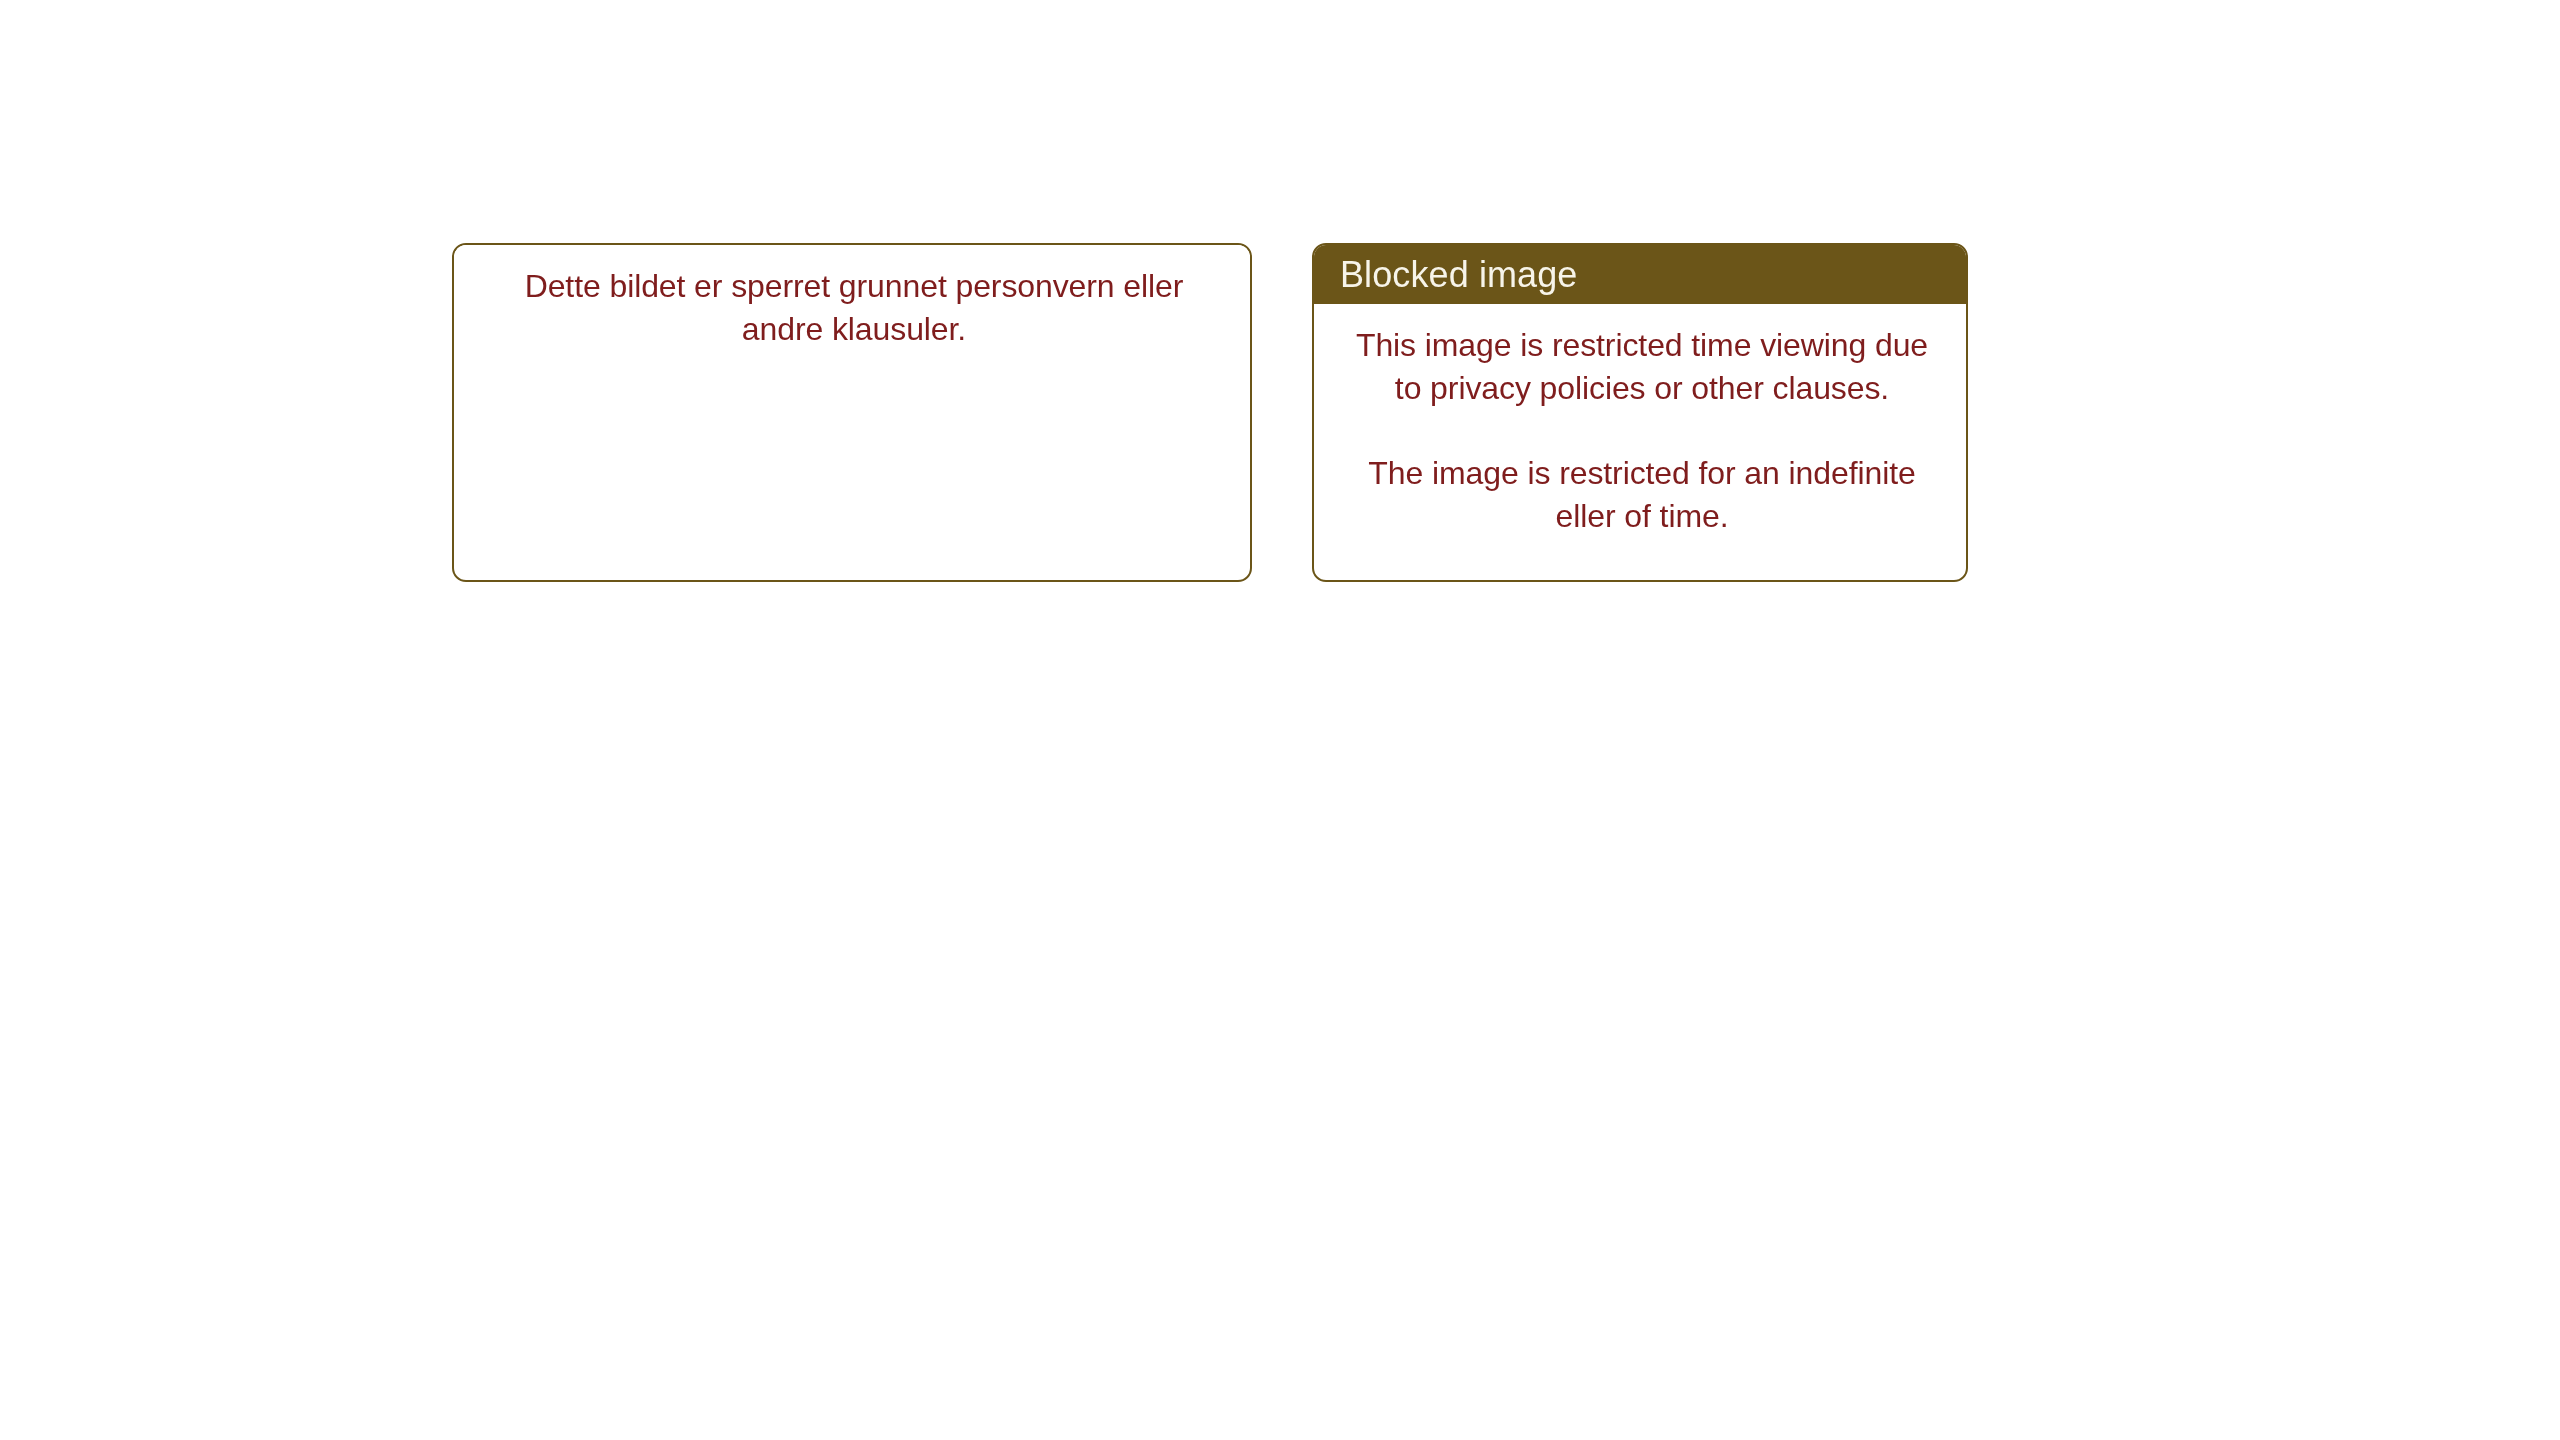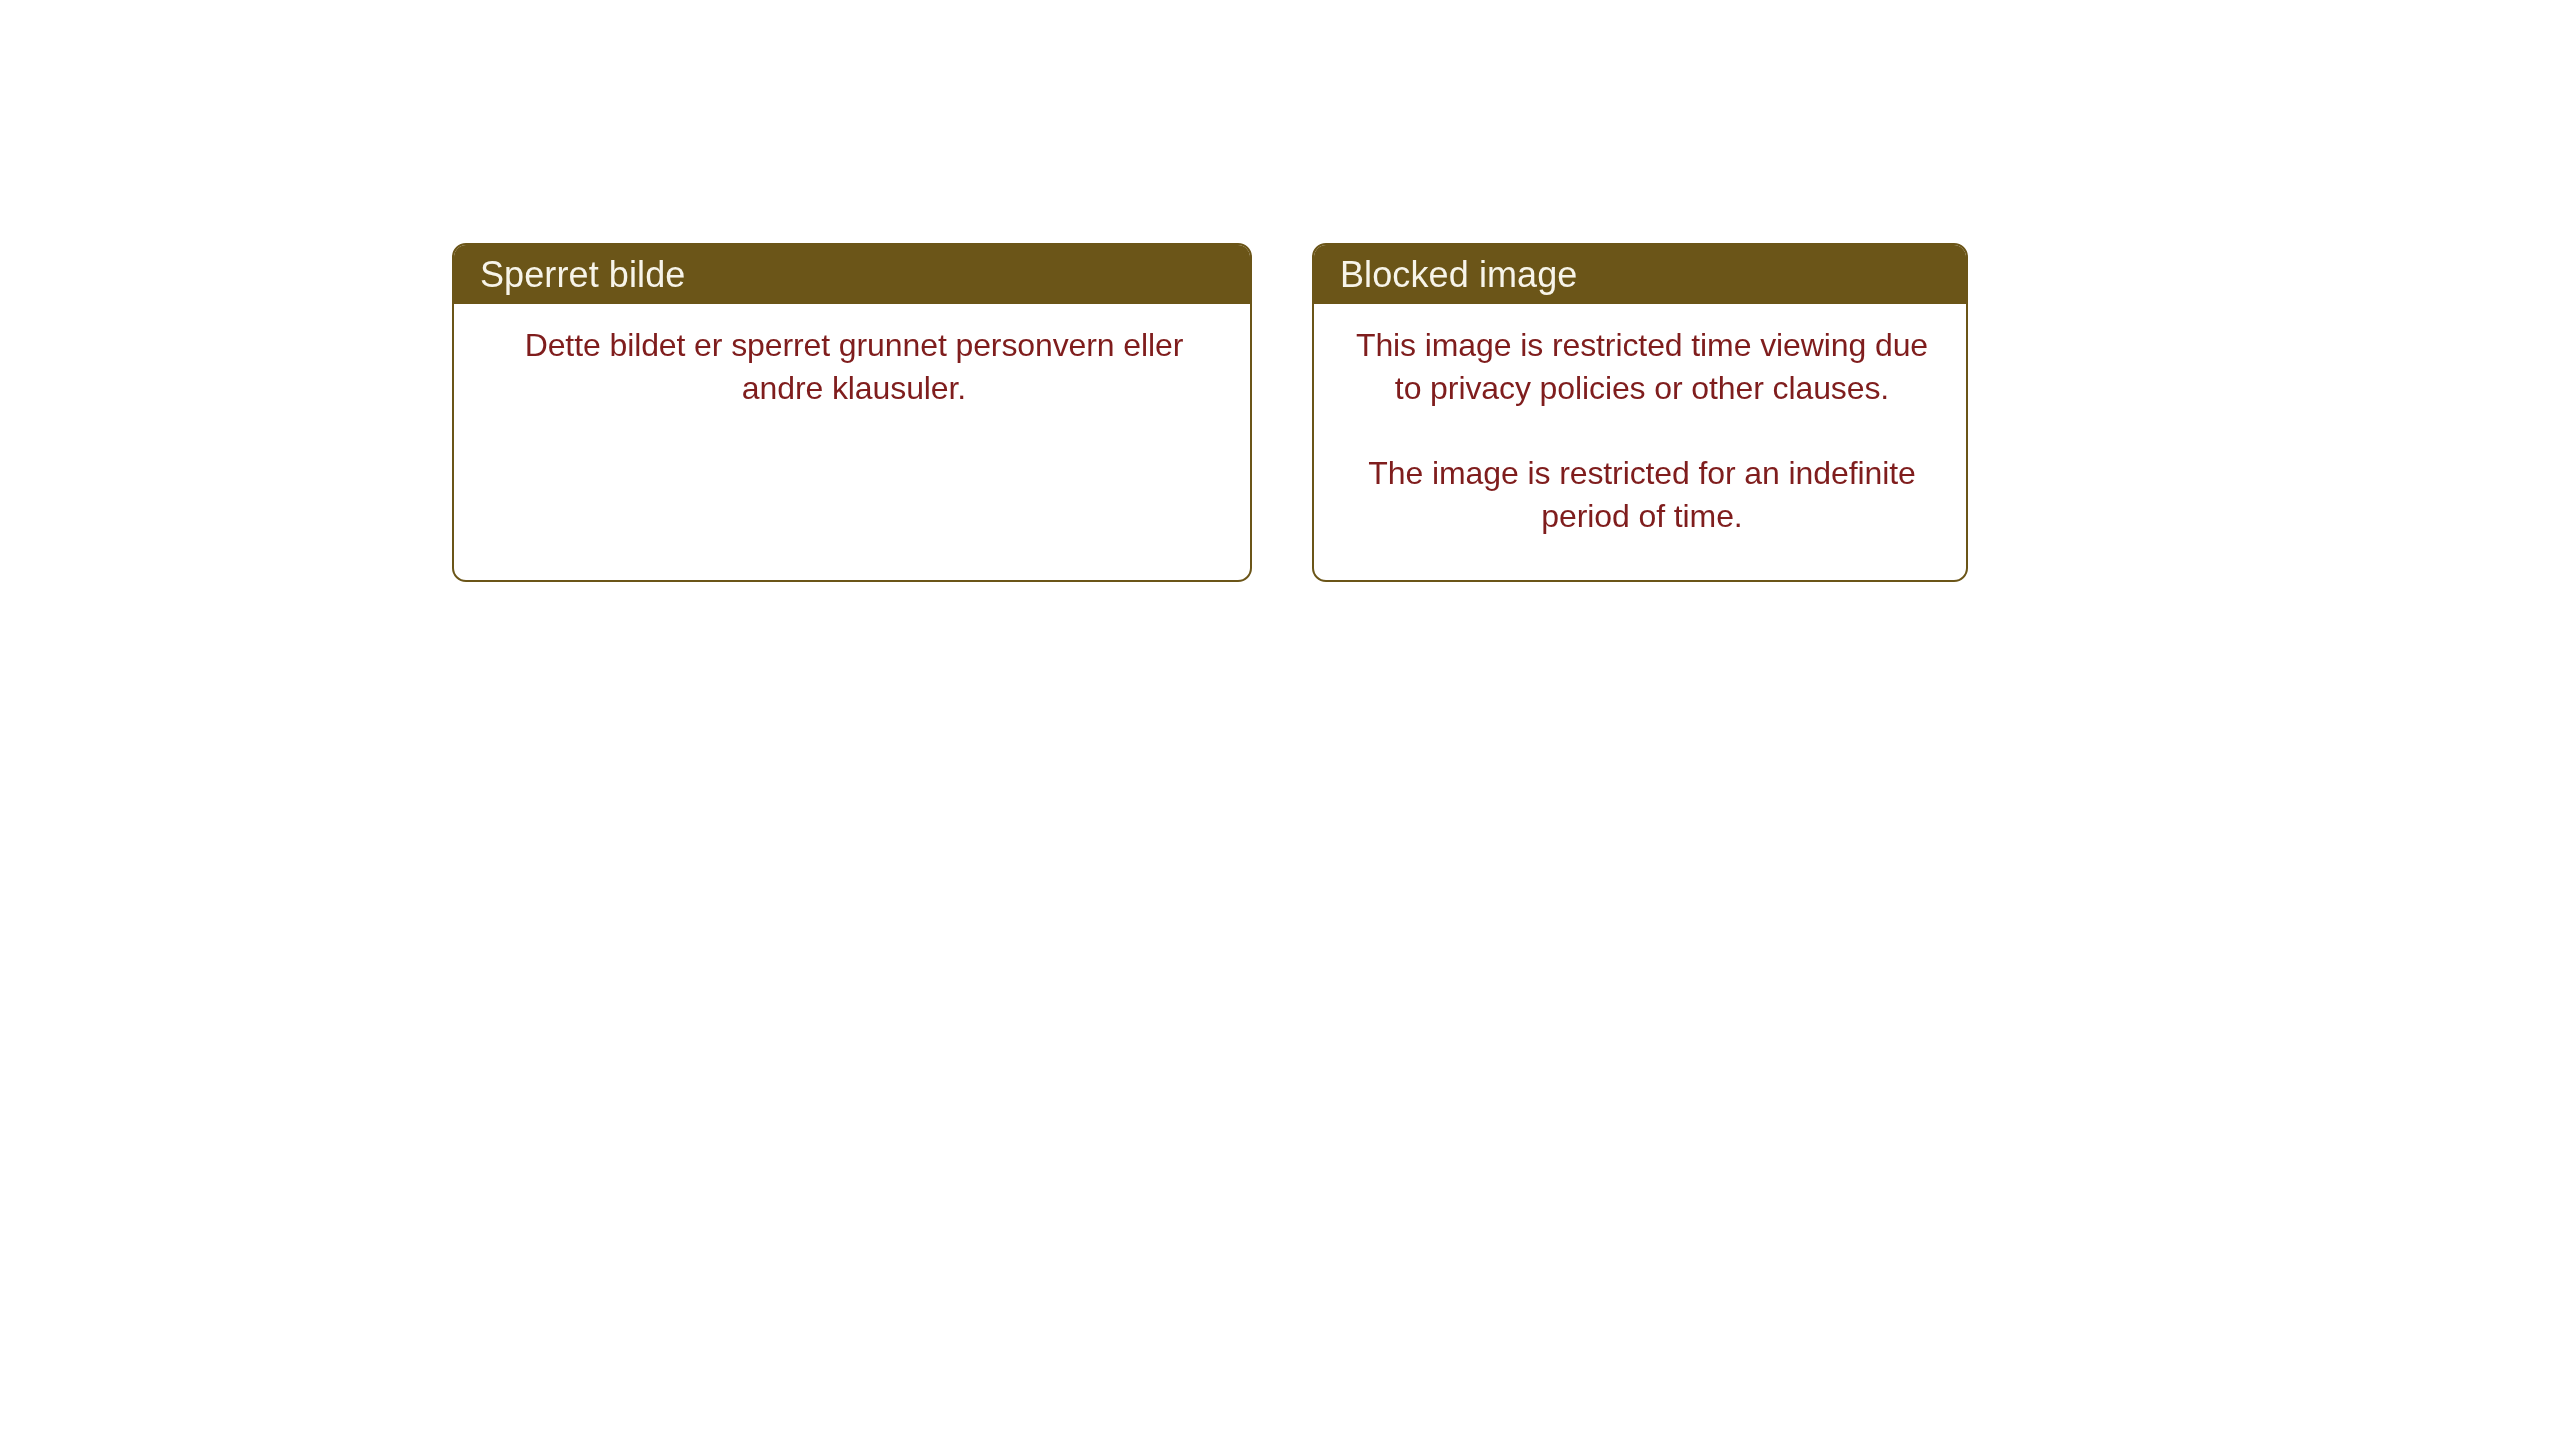--- a/index.html
+++ b/index.html
@@ -83,31 +83,28 @@
     width: 656px;
     height: 339px;
   }
 </style>
 </head>
 <body>
 
 <div id="stage">
 
   <section class="card" id="card-blocked-no">
-    <div class="card-header">
-      <span class="card-title">Sperret bilde</span>
-    </div>
     <div class="card-body">
       <p class="card-paragraph">Dette bildet er sperret grunnet personvern eller andre klausuler.</p>
     </div>
   </section>
 
   <section class="card" id="card-blocked-en">
     <div class="card-header">
       <span class="card-title">Blocked image</span>
     </div>
     <div class="card-body">
       <p class="card-paragraph">This image is restricted time viewing due to privacy policies or other clauses.</p>
-      <p class="card-paragraph">The image is restricted for an indefinite period of time.</p>
+      <p class="card-paragraph">The image is restricted for an indefinite eller of time.</p>
     </div>
   </section>
 
 </div>
 
 </body></html>

